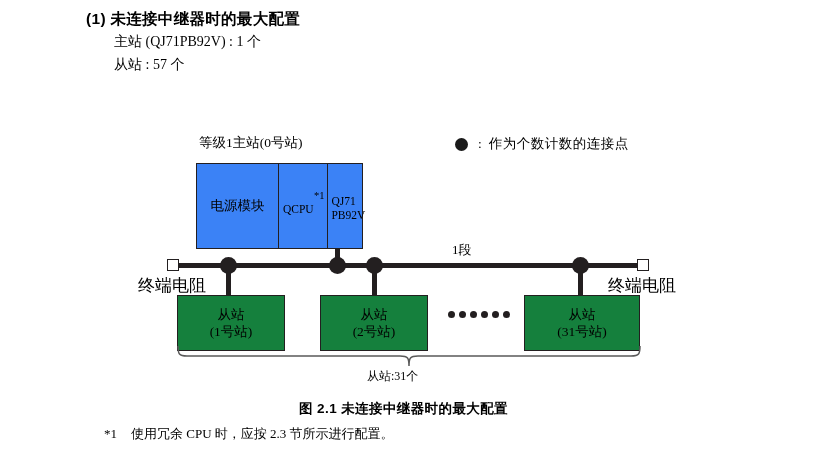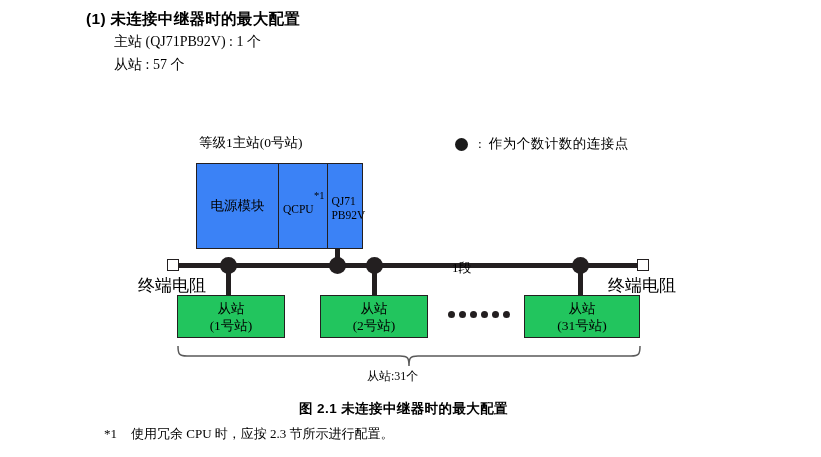--- a/index.html
+++ b/index.html
@@ -84,27 +84,27 @@
   #term-right { left: 637px; top: 259px; }
   .term-label { font-size: 17px; white-space: nowrap; }
   #term-label-left  { left: 138px; top: 274px; }
   #term-label-right { left: 608px; top: 274px; }
 
   .node-dot {
     width: 17px; height: 17px; border-radius: 50%;
     background: #231f20;
   }
   .drop-line { width: 5px; background: #231f20; }
-  #seg-label { left: 452px; top: 241px; font-size: 13px; margin-top: 18px; }
+  #seg-label { left: 452px; top: 241px; font-size: 13px; }
 
   
   .slave-box {
-    border: 1.3px solid #231f20; box-sizing: border-box; background: #22c55e;
+    border: 1.3px solid #231f20; box-sizing: border-box; background: #15803d;
     display: flex; flex-direction: column; align-items: center;
-    justify-content: center; height: 43px;
+    justify-content: center; height: 56px;
   }
   .slave-line { font-size: 13.5px; line-height: 17px; white-space: nowrap; }
   #slave1 { left: 177px; top: 295px; width: 108px; }
   #slave2 { left: 320px; top: 295px; width: 108px; }
   #slave31 { left: 524px; top: 295px; width: 116px; }
 
   #ellipsis {
     left: 448px; top: 311px; width: 62px;
     display: flex; justify-content: space-between;
   }

